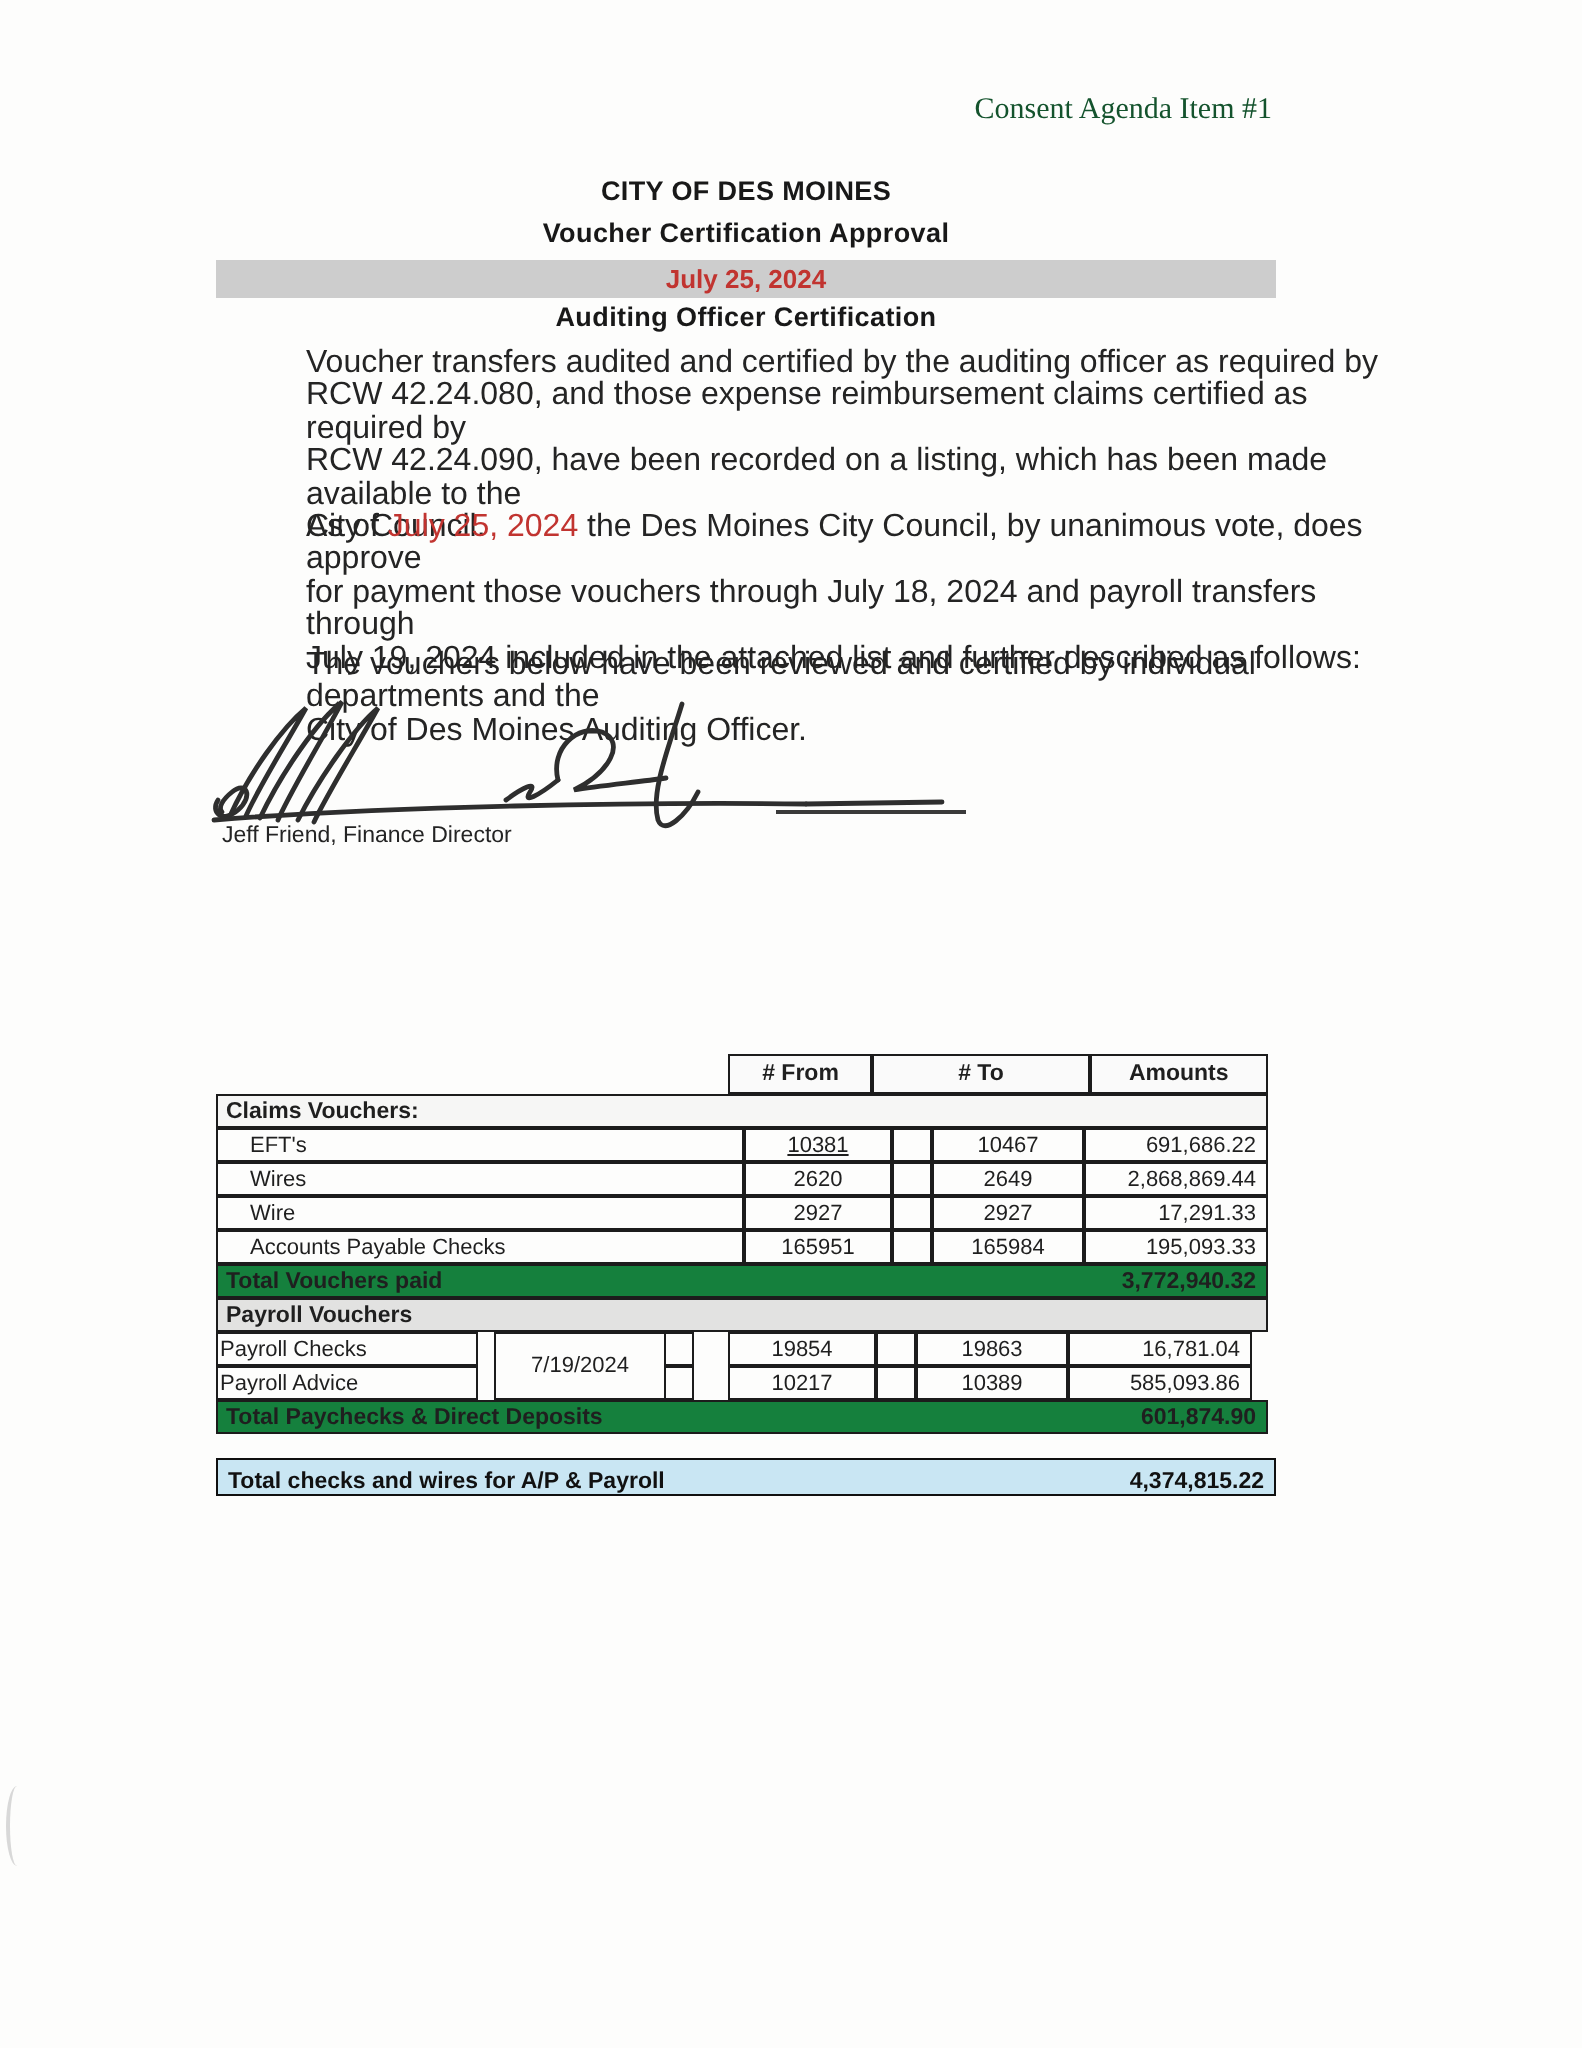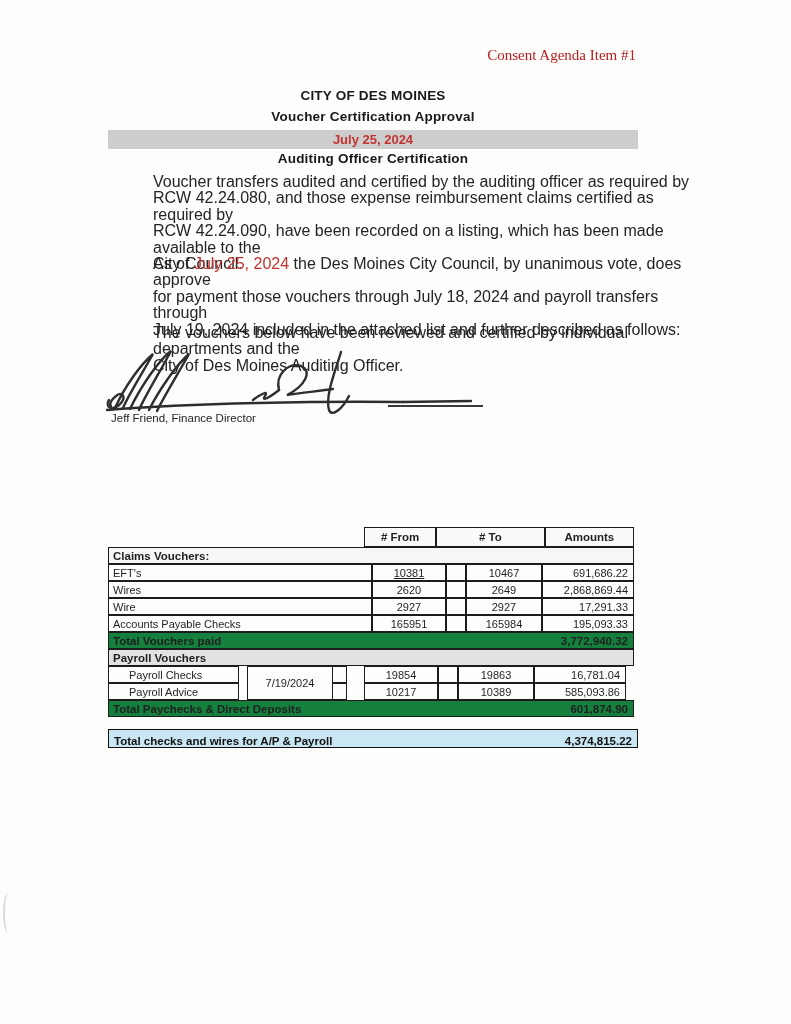--- a/index.html
+++ b/index.html
@@ -1,20 +1,20 @@
 <!DOCTYPE html>
 <html><head>
 <meta charset="utf-8">
 <style>
   html,body{margin:0;padding:0;background:#e8e8e8;}
   .page{position:relative;width:791px;height:1024px;background:#fdfdfc;margin:0 auto;
         font-family:"Liberation Sans",sans-serif;color:#1f1f1f;overflow:hidden;}
   
   .consent{position:absolute;top:47px;right:155px;font-family:"Liberation Serif",serif;
-           font-size:15px;color:#b91c1c;}
+           font-size:15px;color:#14532d;}
   .titles{position:absolute;left:108px;top:88px;width:530px;text-align:center;}
   .t1,.t2,.t3{font-weight:bold;font-size:13.5px;color:#181818;letter-spacing:.2px;}
   .t2{margin-top:6px;}
   .datebar{margin-top:6px;height:19px;line-height:19px;background:#cdcdcd;
            font-weight:bold;font-size:13px;}
   .datebar span{color:#c13430;}
   .t3{margin-top:2px;}
   
   .para{position:absolute;left:113px;width:545px;font-size:16px;line-height:16.4px;
         white-space:pre-line;color:#242424;margin-left:40px;}
@@ -24,34 +24,34 @@
   .sig-svg{position:absolute;left:103px;top:344px;}
   .sigline2{position:absolute;left:388px;top:405px;width:95px;height:2px;background:#3a3a3a;}
   .signame{position:absolute;left:111px;top:412px;font-size:11.5px;color:#242424;text-align:center;}
   
   .vtable{position:absolute;left:108px;top:527px;width:526px;font-size:11px;}
   .trow{display:flex;height:17px;box-sizing:border-box;}
   .trow.head{height:20px;}
   .cell{box-sizing:border-box;border:1.3px solid #1c1c1c;display:flex;align-items:center;
         overflow:hidden;white-space:nowrap;}
   .nb{border:none;}
-  .desc{width:264px;padding-left:4px;}
+  .desc{width:264px;padding-left:16px;}
   .fromc{width:74px;justify-content:center;}
   .gapc{width:20px;}
   .toc{width:76px;justify-content:center;}
   .to2{width:112px;justify-content:center;}
   .amtc{width:92px;justify-content:flex-end;padding-right:5px;}
   .hcell{font-weight:bold;justify-content:center;padding-right:0;font-size:11.5px;background:#fafafa;}
   .full{width:527px;padding-left:4px;font-weight:bold;font-size:11.5px;}
   .claimsbg{background:#f6f6f5;}
   .graybg{background:#15803d;}
   .sect2bg{background:#e2e2e1;}
   .totalrow{justify-content:space-between;padding-right:5px;}
   .totalrow .amt{font-weight:bold;}
-  .plab{width:131px;padding-left:20px;}
+  .plab{width:131px;padding-left:1px;}
   .pdatespace{width:86px;border:none;}
   .pnarrow{width:22px;}
   .pspacer{width:17px;border:none;}
   .u{text-decoration:underline;}
   .datebox{position:absolute;left:139px;top:139px;width:86px;height:34px;box-sizing:border-box;
            border:1.3px solid #1c1c1c;display:flex;align-items:center;justify-content:center;
            font-size:11px;background:#fdfdfc;}
   
   .grand{position:absolute;left:108px;top:729px;width:530px;height:19px;box-sizing:border-box;
          background:#c9e6f3;border:1.6px solid #101010;display:flex;align-items:flex-end;

